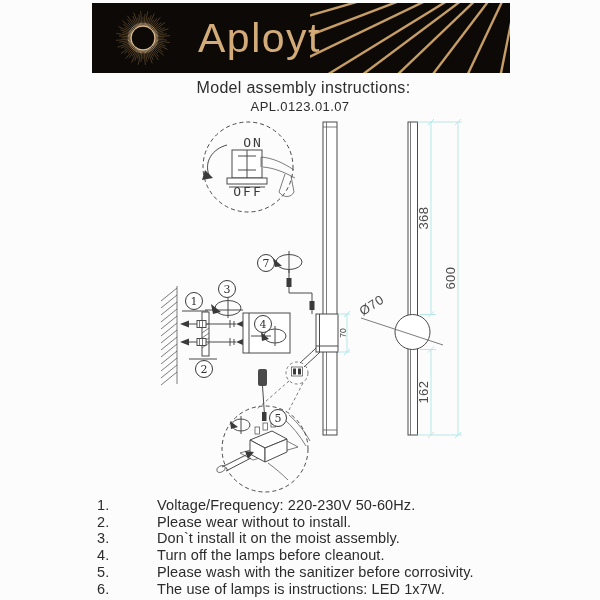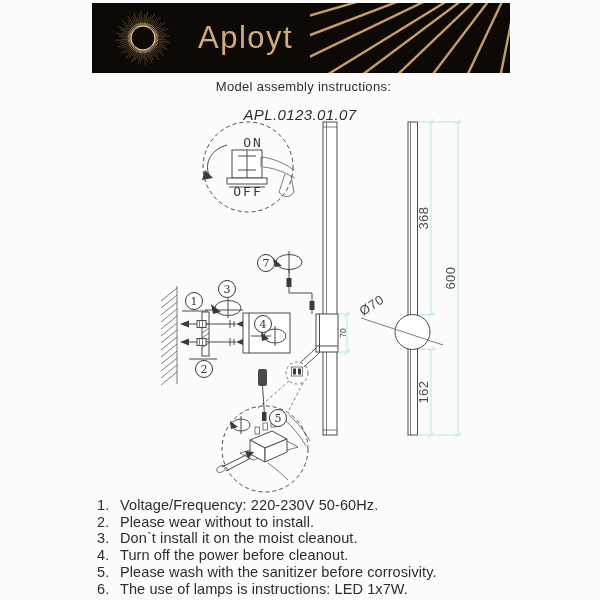--- a/index.html
+++ b/index.html
@@ -2,27 +2,27 @@
 <html><head>
 <meta charset="utf-8">
 <style>
   html,body{margin:0;padding:0;}
   body{width:600px;height:600px;background:#fcfcfc;font-family:"Liberation Sans",sans-serif;position:relative;overflow:hidden;}
   .page{position:absolute;inset:0;}
 
   
   .banner{position:absolute;left:92px;top:3px;width:418px;height:70px;background:#0c0906;display:flex;align-items:center;overflow:hidden;}
   .banner .logo{margin-left:22px;flex:0 0 auto;}
-  .brand{color:#d2ab79;font-size:31px;font-weight:300;letter-spacing:1.5px;margin-left:26px;position:relative;z-index:2;}
+  .brand{color:#d2ab79;font-size:41px;font-weight:300;letter-spacing:1.5px;margin-left:26px;position:relative;z-index:2;}
   .rays{position:absolute;right:0;top:0;height:70px;width:200px;}
 
   
   .titleblock{position:absolute;left:0;top:79px;width:600px;text-align:center;color:#2d2d2d;}
-  .titleblock .h{font-size:13px;letter-spacing:.3px;margin-left:7px;}
-  .titleblock .m{font-size:15px;letter-spacing:.4px;margin-top:12px;font-style:italic;}
+  .titleblock .h{font-size:16px;letter-spacing:.3px;margin-left:7px;}
+  .titleblock .m{font-size:13px;letter-spacing:.4px;margin-top:2px;}
 
   
   .diagram{position:absolute;left:0;top:112px;width:516px;height:382px;}
   .diagram svg{display:block;}
   .ln{stroke:#4a4a4a;stroke-width:1;fill:none;}
   .lnt{stroke:#5a5a5a;stroke-width:.8;fill:none;}
   .fillw{fill:#ffffff;}
   .dash{stroke-dasharray:4 3;}
   .dash2{stroke-dasharray:3 2.5;}
   .cy{stroke:#b9e6e8;stroke-width:1;fill:none;}
@@ -30,21 +30,21 @@
   .callout circle{fill:#fff;stroke:#3a3a3a;stroke-width:1;}
   .callout text{font-size:11px;fill:#333;font-family:"DejaVu Serif",serif;}
   .dimtext{font-size:13px;fill:#4a4a4a;letter-spacing:.5px;}
   .dimsmall{font-size:8.5px;fill:#4a4a4a;}
   .switchtext{font-family:"DejaVu Sans Mono",monospace;font-size:13px;fill:#3a3a3a;letter-spacing:2px;}
 
   
   .instructions{position:absolute;left:97px;top:497px;width:470px;color:#2c2c2c;font-size:14.5px;line-height:16.7px;letter-spacing:.1px;}
   .instructions .row{display:flex;}
   .instructions .num{width:23px;flex:0 0 auto;}
-  .instructions .txt{flex:1;}
+  .instructions .txt{flex:1;margin-left:37px;}
 </style>
 </head>
 <body>
 
 <div class="page">
 
   <div class="banner">
     <svg class="logo" width="58" height="58" viewBox="-30 -30 60 60">
       <g stroke="#caa268" stroke-width="0.7">
         <g id="raygroup">
@@ -384,25 +384,25 @@
     <div class="row">
       <span class="num">1.</span>
       <span class="txt">Voltage/Frequency: 220-230V 50-60Hz.</span>
     </div>
     <div class="row">
       <span class="num">2.</span>
       <span class="txt">Please wear without to install.</span>
     </div>
     <div class="row">
       <span class="num">3.</span>
-      <span class="txt">Don`t install it on the moist cleanout.</span>
+      <span class="txt">Don`t install it on the moist assembly.</span>
     </div>
     <div class="row">
       <span class="num">4.</span>
-      <span class="txt">Turn off the power before cleanout.</span>
+      <span class="txt">Turn off the lamps before cleanout.</span>
     </div>
     <div class="row">
       <span class="num">5.</span>
       <span class="txt">Please wash with the sanitizer before corrosivity.</span>
     </div>
     <div class="row">
       <span class="num">6.</span>
       <span class="txt">The use of lamps is instructions: LED 1x7W.</span>
     </div>
   </div>

